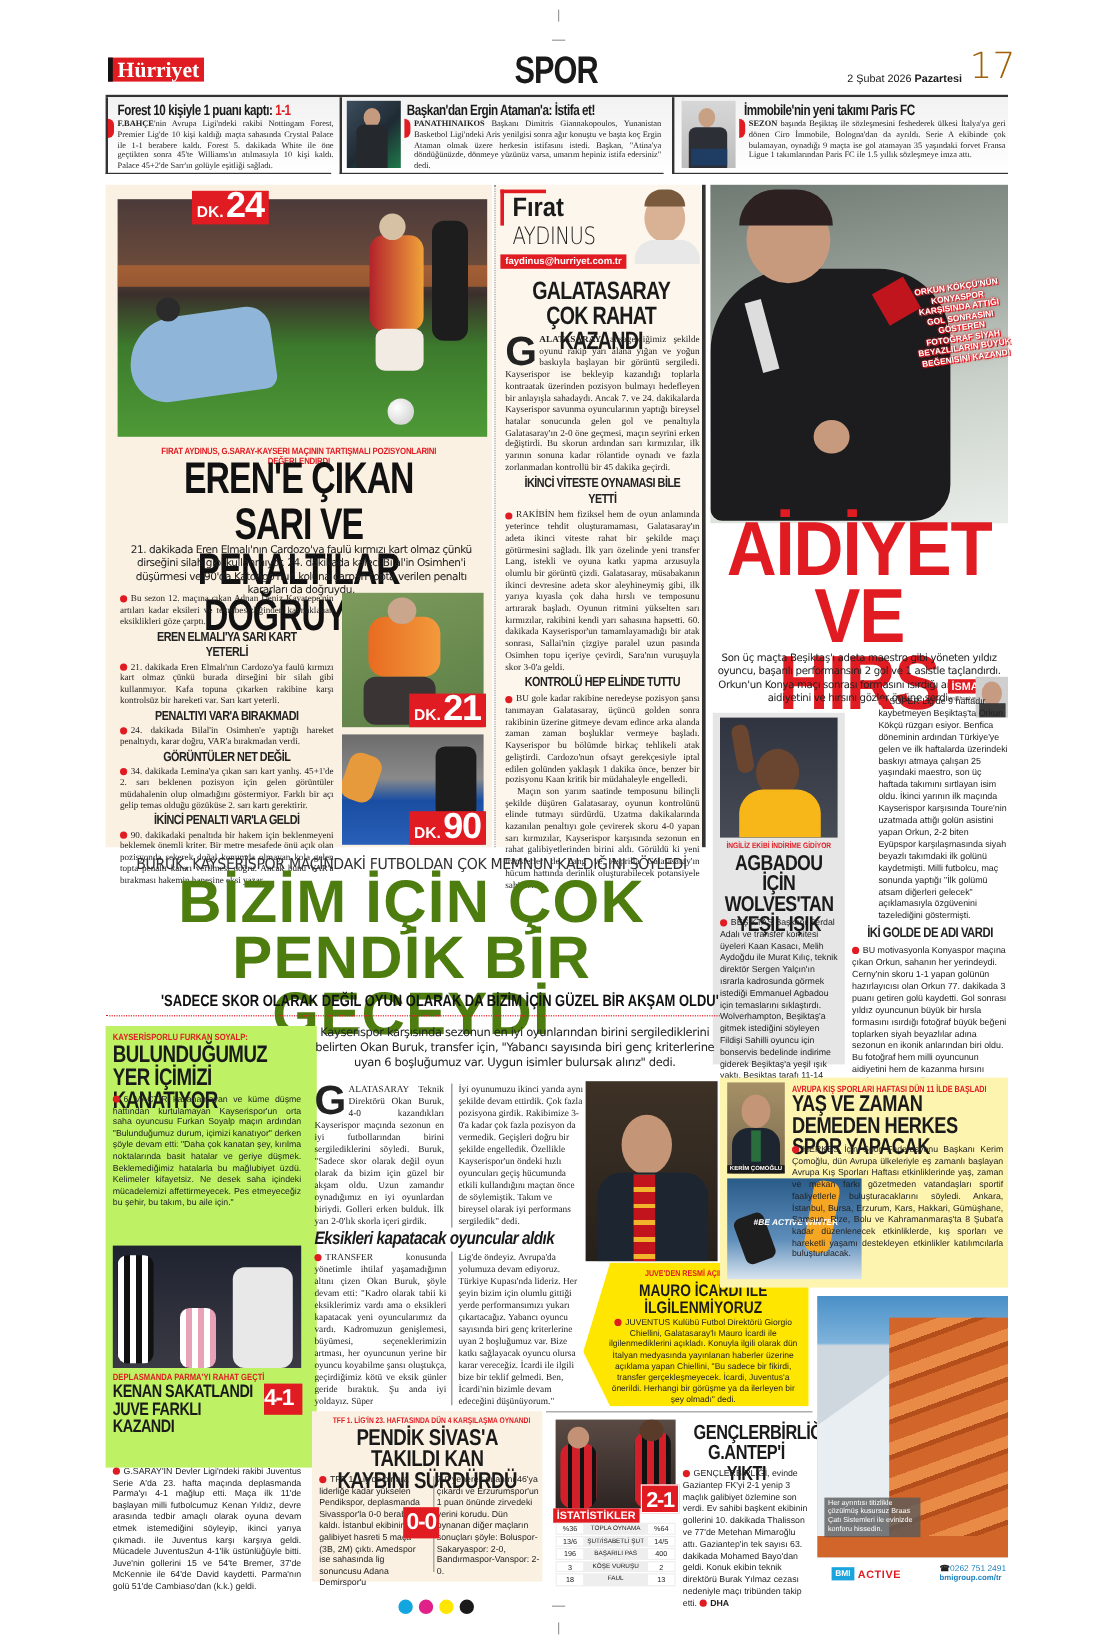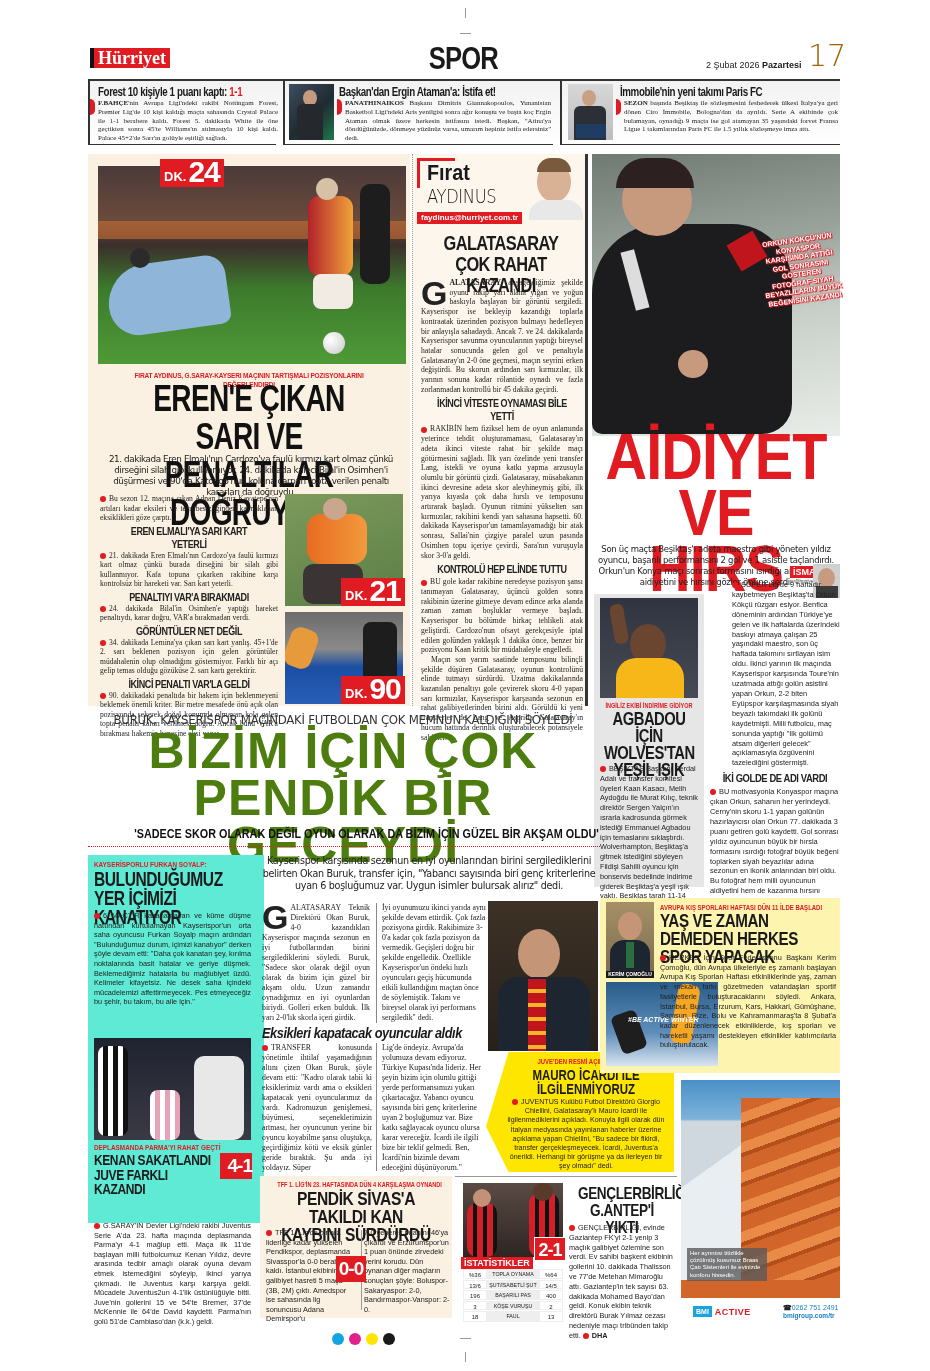--- a/index.html
+++ b/index.html
@@ -189,32 +189,32 @@
 </div>
 
 <div class="abs" style="left:88px;top:712px;width:510px;text-align:center;font-family:'DejaVu Sans',sans-serif;font-size:12.5px;color:#333;letter-spacing:-0.3px;transform:scaleX(0.94);transform-origin:center">BURUK, KAYSERİSPOR MAÇINDAKİ FUTBOLDAN ÇOK MEMNUN KALDIĞINI SÖYLEDİ</div>
 <div class="abs" style="left:82px;top:728px;width:522px;text-align:center;font-family:'Liberation Sans',sans-serif;font-weight:700;font-size:50px;line-height:47px;color:#4d7c0f;letter-spacing:1px">
   <div>BİZİM İÇİN ÇOK</div>
   <div>PENDİK BİR GECEYDİ</div>
 </div>
 <div class="abs" style="left:82px;top:826px;width:522px;text-align:center;font-family:'Liberation Sans',sans-serif;font-weight:700;font-size:13.5px;color:#111;transform:scaleX(0.8);transform-origin:center;white-space:nowrap">'SADECE SKOR OLARAK DEĞİL OYUN OLARAK DA BİZİM İÇİN GÜZEL BİR AKŞAM OLDU'</div>
 <div class="abs" style="left:88px;top:846px;width:512px;border-top:1px dotted #e11b22"></div>
 
-<div class="abs" style="left:88px;top:855px;width:176px;height:368px;background:#5eead4">
+<div class="abs" style="left:88px;top:855px;width:176px;height:368px;background:#bef264">
   <div class="abs" style="left:6px;top:5px;color:#e11b22;font-family:'Liberation Sans',sans-serif;font-weight:700;font-size:7.5px;transform:scaleX(0.85);transform-origin:left">KAYSERİSPORLU FURKAN SOYALP:</div>
   <div class="abs" style="left:6px;top:15px;width:200px;font-family:'Liberation Sans',sans-serif;font-weight:700;font-size:20px;line-height:19px;letter-spacing:-0.6px;transform:scaleX(0.78);transform-origin:left top">BULUNDUĞUMUZ YER İÇİMİZİ KANATIYOR</div>
   <div class="abs body-a" style="left:6px;top:56px;width:157px;font-size:7.3px;line-height:9.6px"><span class="dot"></span><span>6 MAÇTIR kazanamayan ve küme düşme hattından kurtulamayan Kayserispor'un orta saha oyuncusu Furkan Soyalp maçın ardından "Bulunduğumuz durum, içimizi kanatıyor" derken şöyle devam etti: "Daha çok kanatan şey, kırılma noktalarında basit hatalar ve geriye düşmek. Beklemediğimiz hatalarla bu mağlubiyet üzdü. Kelimeler kifayetsiz. Ne desek saha içindeki mücadelemizi affettirmeyecek. Pes etmeyeceğiz bu şehir, bu takım, bu aile için."</span></div>
   <div class="photo" style="left:6px;top:183px;width:157px;height:102px;background:linear-gradient(180deg,#1f2330,#3a3a44)">
     <div class="abs" style="left:4px;top:8px;width:30px;height:90px;background:repeating-linear-gradient(90deg,#fff 0 5px,#111 5px 10px);border-radius:8px"></div>
     <div class="abs" style="left:56px;top:52px;width:30px;height:50px;background:repeating-linear-gradient(90deg,#fff 0 5px,#e7a2b8 5px 10px);border-radius:8px"></div>
     <div class="abs" style="left:100px;top:18px;width:50px;height:84px;background:#e8e8e8;border-radius:10px"></div>
   </div>
   <div class="abs" style="left:6px;top:288px;color:#e11b22;font-family:'Liberation Sans',sans-serif;font-weight:700;font-size:7.5px;transform:scaleX(0.85);transform-origin:left;white-space:nowrap">DEPLASMANDA PARMA'YI RAHAT GEÇTİ</div>
   <div class="abs" style="left:6px;top:298px;width:150px;font-family:'Liberation Sans',sans-serif;font-weight:700;font-size:15px;line-height:14.5px;letter-spacing:-0.5px;transform:scaleX(0.8);transform-origin:left top">KENAN SAKATLANDI JUVE FARKLI KAZANDI</div>
-  <div class="abs" style="left:132px;top:298px;width:32px;height:26px;background:#e11b22;color:#fff;font-family:'Liberation Sans',sans-serif;font-weight:700;font-size:19px;line-height:26px;text-align:right;letter-spacing:-1px">4-1</div>
+  <div class="abs" style="left:132px;top:298px;width:32px;height:26px;background:#e11b22;color:#fff;font-family:'Liberation Sans',sans-serif;font-weight:700;font-size:19px;line-height:26px;text-align:left;letter-spacing:-1px">4-1</div>
 </div>
 <div class="abs body-a" style="left:94px;top:1221px;width:157px;font-size:7.3px;line-height:9.6px"><span class="dot"></span><span>G.SARAY'IN Devler Ligi'ndeki rakibi Juventus Serie A'da 23. hafta maçında deplasmanda Parma'yı 4-1 mağlup etti. Maça ilk 11'de başlayan milli futbolcumuz Kenan Yıldız, devre arasında tedbir amaçlı olarak oyuna devam etmek istemediğini söyleyip, ikinci yarıya çıkmadı. ile Juventus karşı karşıya geldi. Mücadele Juventus2un 4-1'lik üstünlüğüyle bitti. Juve'nin gollerini 15 ve 54'te Bremer, 37'de McKennie ile 64'de David kaydetti. Parma'nın golü 51'de Cambiaso'dan (k.k.) geldi.</span></div>
 <div class="abs" style="left:88px;top:1221px;width:168px;height:96px;background:#e4ecf5;z-index:-1"></div>
 
 <div class="abs" style="left:260px;top:855px;width:338px;text-align:center;font-family:'DejaVu Sans',sans-serif;font-size:9.6px;line-height:12.5px;color:#222;letter-spacing:-0.3px">Kayserispor karşısında sezonun en iyi oyunlarından birini sergilediklerini belirten Okan Buruk, transfer için, "Yabancı sayısında biri genç kriterlerine uyan 6 boşluğumuz var. Uygun isimler bulursak alırız" dedi.</div>
 
 <div class="abs body-s" style="left:262px;top:903px;width:108px;font-size:7.8px;line-height:10px">
   <span style="float:left;font-family:'Liberation Sans',sans-serif;font-weight:700;font-size:34px;line-height:28px;margin-right:2px">G</span><span>ALATASARAY Teknik Direktörü Okan Buruk, 4-0 kazandıkları Kayserispor maçında sezonun en iyi futbollarından birini sergilediklerini söyledi. Buruk, "Sadece skor olarak değil oyun olarak da bizim için güzel bir akşam oldu. Uzun zamandır oynadığımız en iyi oyunlardan biriydi. Golleri erken bulduk. İlk yarı 2-0'lık skorla içeri girdik.</span>
 </div>
 <div class="abs" style="left:376px;top:903px;width:1px;height:120px;background:#888"></div>

